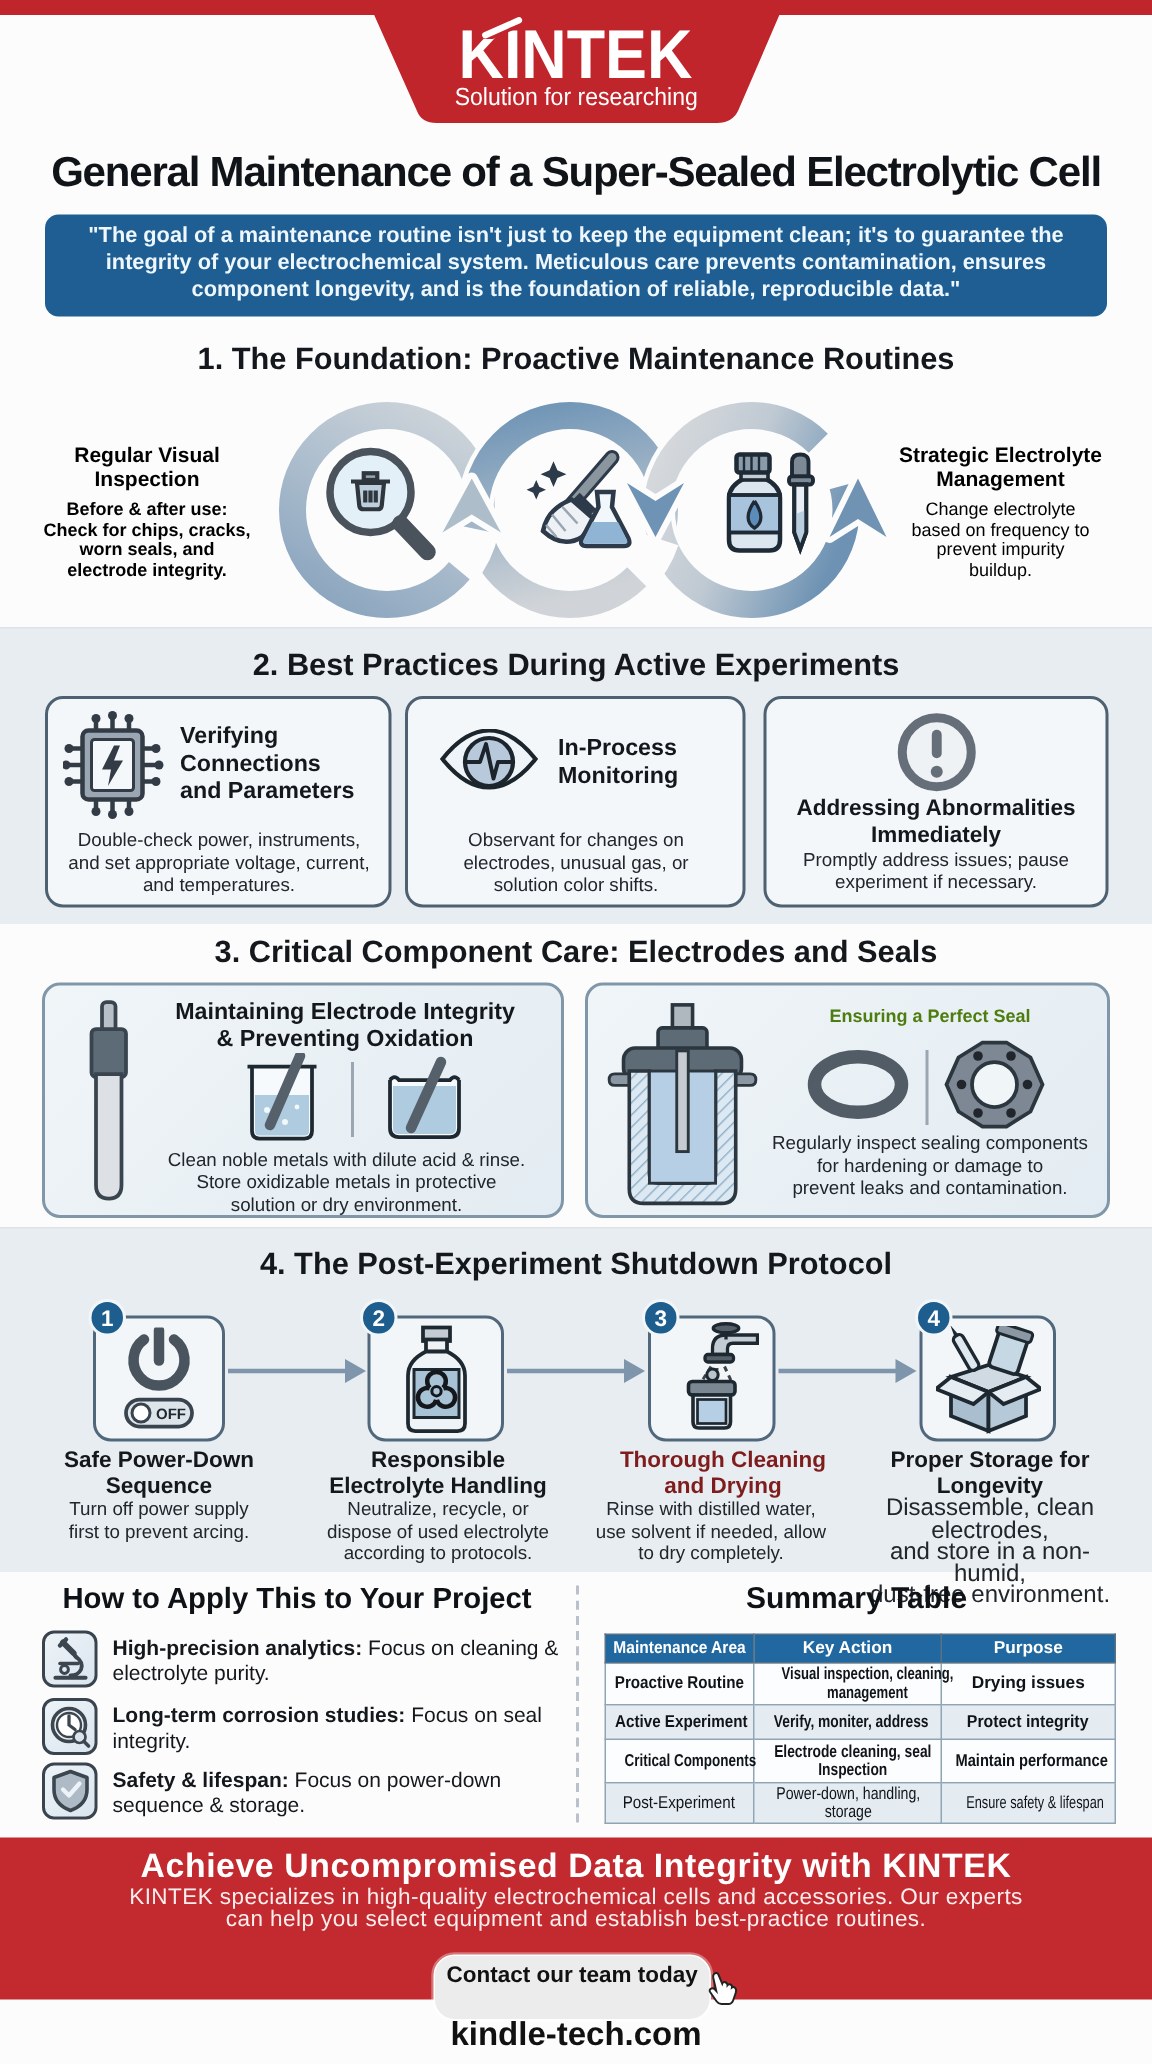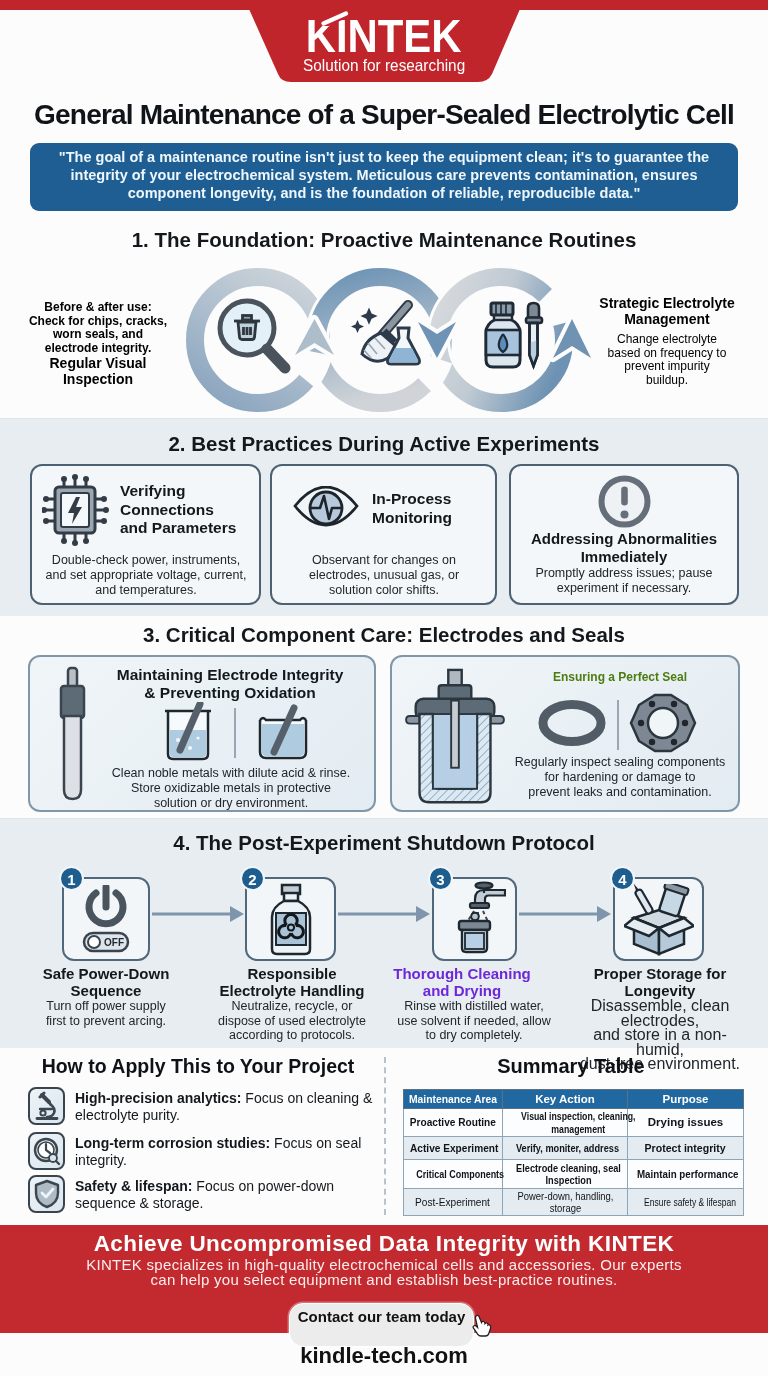--- a/index.html
+++ b/index.html
@@ -29,22 +29,22 @@
 
 <div class="abs" style="left:30px;top:143px;width:708px;height:68px;background:#1f5e92;border-radius:9px;color:#eef7fd;font-weight:bold;font-size:14.5px;text-align:center;line-height:18px;padding-top:5px;">
 "The goal of a maintenance routine isn't just to keep the equipment clean; it's to guarantee the<br>
 integrity of your electrochemical system. Meticulous care prevents contamination, ensures<br>
 component longevity, and is the foundation of reliable, reproducible data."
 </div>
 
 <div class="abs" style="left:0;top:228px;width:768px;text-align:center;font-size:20.5px;font-weight:bold;color:#14181c;">1. The Foundation: Proactive Maintenance Routines</div>
 
 <div class="abs" style="left:28px;top:295px;width:140px;text-align:center;">
+  <div style="font-size:14px;font-weight:bold;line-height:16px;">Regular Visual<br>Inspection</div>
   <div style="font-size:12px;font-weight:bold;line-height:13.5px;margin-top:6px;">Before &amp; after use:<br>Check for chips, cracks,<br>worn seals, and<br>electrode integrity.</div>
-  <div style="font-size:14px;font-weight:bold;line-height:16px;">Regular Visual<br>Inspection</div>
 </div>
 
 <div class="abs" style="left:592px;top:295px;width:150px;text-align:center;">
   <div style="font-size:14px;font-weight:bold;line-height:16px;">Strategic Electrolyte<br>Management</div>
   <div style="font-size:12px;font-weight:normal;line-height:13.5px;margin-top:6px;">Change electrolyte<br>based on frequency to<br>prevent impurity<br>buildup.</div>
 </div>
 
 <svg class="abs" style="left:180px;top:263px;" width="430" height="150" viewBox="0 0 430 150">
 <defs>
 <linearGradient id="g1" x1="0.2" y1="1" x2="0.8" y2="0">
@@ -331,21 +331,21 @@
   <g transform="rotate(-30 22 20)">
     <rect x="18" y="4" width="7" height="26" rx="3" fill="#dfe8ef" stroke="#1e2831" stroke-width="2.2"></rect>
     <path d="M20 4 L23 4 L21.5 -4 Z" fill="#1e2831"></path>
   </g>
 </svg>
 
 <div class="abs" style="left:26px;top:965px;width:160px;text-align:center;font-size:15px;font-weight:bold;line-height:17px;color:#14181c;">Safe Power-Down<br>Sequence</div>
 <div class="abs" style="left:26px;top:999px;width:160px;text-align:center;font-size:12.5px;line-height:14.5px;color:#20262c;">Turn off power supply<br>first to prevent arcing.</div>
 <div class="abs" style="left:206px;top:965px;width:172px;text-align:center;font-size:15px;font-weight:bold;line-height:17px;color:#14181c;">Responsible<br>Electrolyte Handling</div>
 <div class="abs" style="left:206px;top:999px;width:172px;text-align:center;font-size:12.5px;line-height:14.5px;color:#20262c;">Neutralize, recycle, or<br>dispose of used electrolyte<br>according to protocols.</div>
-<div class="abs" style="left:376px;top:965px;width:172px;text-align:center;font-size:15px;font-weight:bold;line-height:17px;color:#6d28d9;">Thorough Cleaning<br>and Drying</div>
+<div class="abs" style="left:396px;top:965px;width:172px;text-align:center;font-size:15px;font-weight:bold;line-height:17px;color:#7f1d1d;">Thorough Cleaning<br>and Drying</div>
 <div class="abs" style="left:388px;top:999px;width:172px;text-align:center;font-size:12.5px;line-height:14.5px;color:#20262c;">Rinse with distilled water,<br>use solvent if needed, allow<br>to dry completely.</div>
 <div class="abs" style="left:570px;top:965px;width:180px;text-align:center;font-size:15px;font-weight:bold;line-height:17px;color:#14181c;">Proper Storage for<br>Longevity</div>
 <div class="abs" style="left:570px;top:999px;width:180px;text-align:center;font-size:16px;line-height:14.5px;color:#20262c;">Disassemble, clean electrodes,<br>and store in a non-humid,<br>dust-free environment.</div>
 
 <div class="abs" style="left:0;top:1055px;width:396px;text-align:center;font-size:19.5px;font-weight:bold;color:#0e1216;">How to Apply This to Your Project</div>
 
 <div class="abs" style="left:28px;top:1087px;width:37px;height:38px;background:linear-gradient(135deg,#eef4f8,#d9e5ee);border:2px solid #3a444e;border-radius:8px;"></div>
 <div class="abs" style="left:28px;top:1132px;width:37px;height:38px;background:linear-gradient(135deg,#eef4f8,#d9e5ee);border:2px solid #3a444e;border-radius:8px;"></div>
 <div class="abs" style="left:28px;top:1175px;width:37px;height:38px;background:linear-gradient(135deg,#eef4f8,#d9e5ee);border:2px solid #3a444e;border-radius:8px;"></div>
 <svg class="abs" style="left:33px;top:1091px;" width="28" height="30" viewBox="0 0 28 30">

